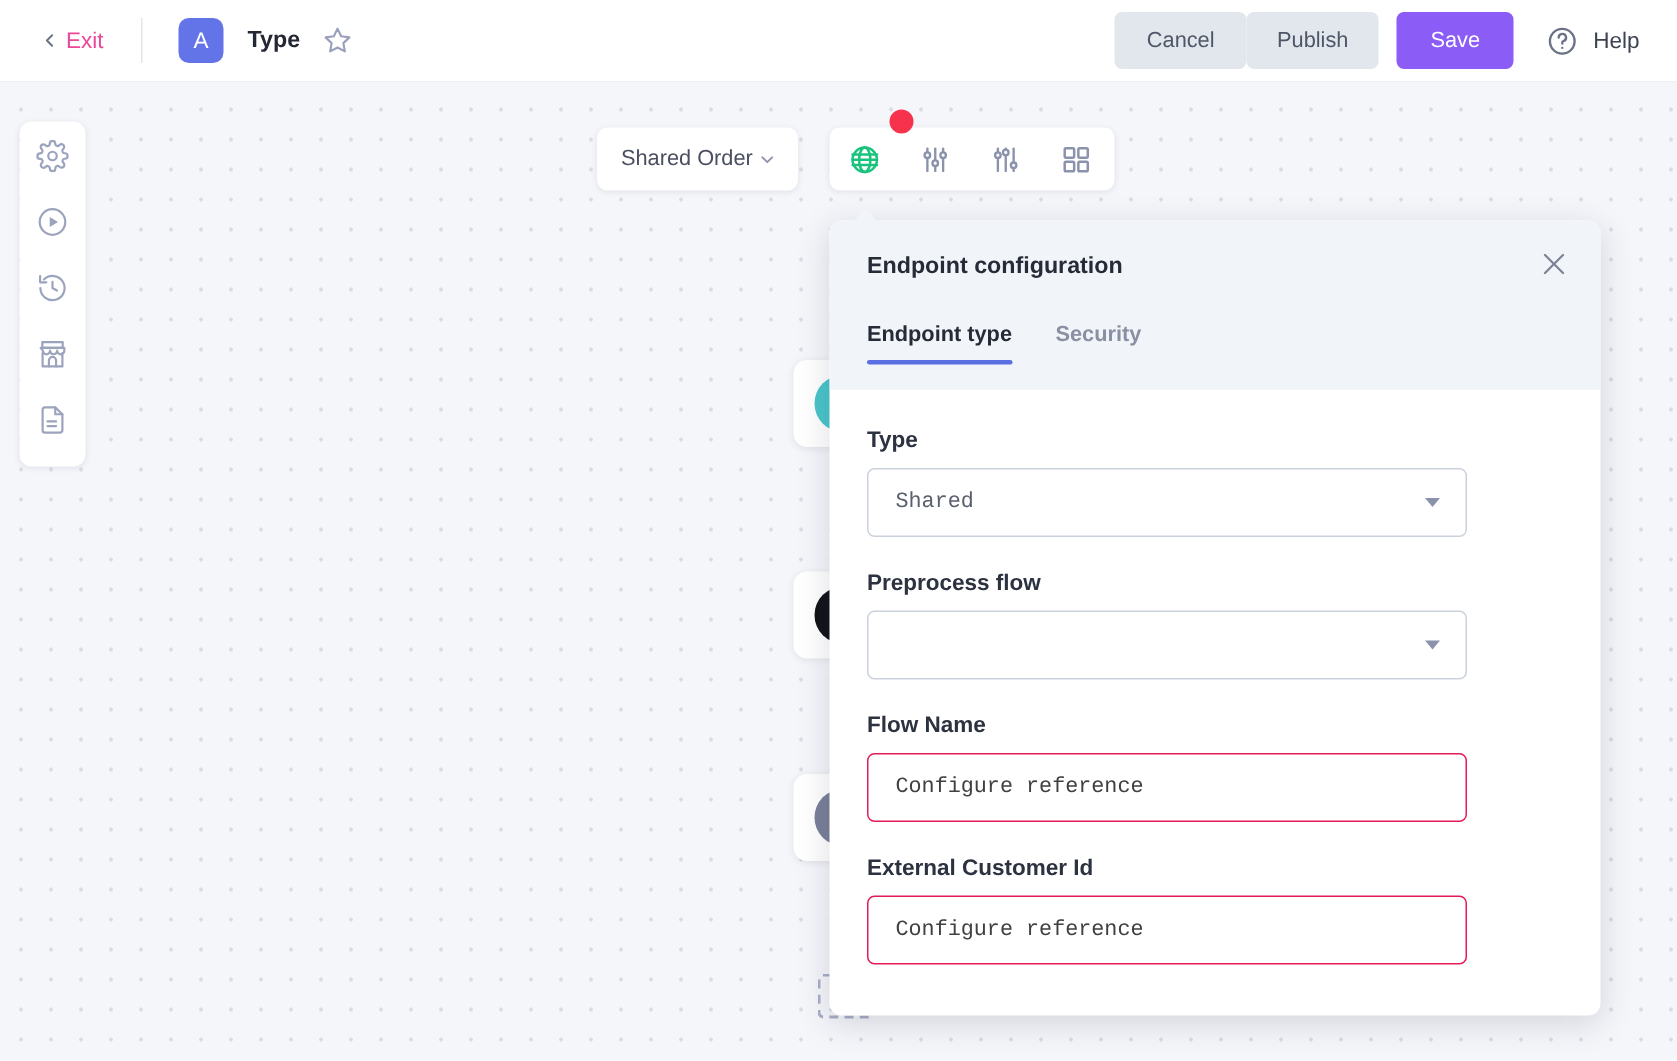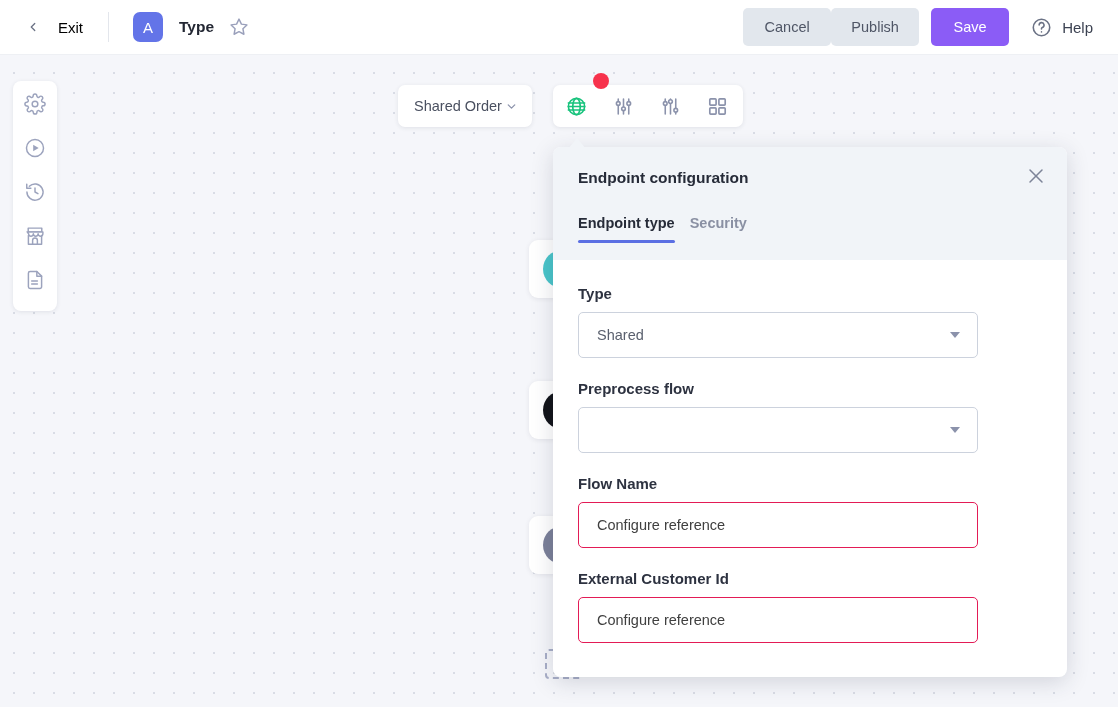--- a/index.html
+++ b/index.html
@@ -11,23 +11,23 @@
   }
   #app { position: relative; width: 1118px; height: 707px; }
 
   
   .topbar {
     position: absolute; left: 0; top: 0; width: 1118px; height: 55px;
     background: #ffffff; display: flex; align-items: center;
     border-bottom: 1px solid #eef0f4; z-index: 40;
   }
   .exit-btn {
-    display: flex; align-items: center; gap: 18px;
+    display: flex; align-items: center; gap: 4px;
     margin-left: 26px; cursor: pointer;
-    color: #000000; font-size: 15px;
+    color: #ec4899; font-size: 15px;
   }
   .chev-left { width: 14px; height: 14px; display: block; }
   .vdiv { width: 1px; height: 30px; background: #e3e6ec; margin-left: 25px; }
   .avatar {
     width: 30px; height: 30px; border-radius: 7px; background: #6374e8;
     color: #fff; font-size: 15px; font-weight: 500;
     display: flex; align-items: center; justify-content: center;
     margin-left: 24px;
   }
   .app-title {
@@ -131,39 +131,39 @@
   .modal-head {
     background: #f1f4f8; padding: 22px 25px 0 25px; height: 113px;
     position: relative;
   }
   .modal-title { font-size: 15.5px; font-weight: bold; color: #262b38; }
   .close-x {
     position: absolute; right: 22px; top: 20px; width: 18px; height: 18px;
     cursor: pointer; color: #7d8498;
   }
   .close-x svg { display: block; }
-  .tabs { display: flex; gap: 15px; margin-top: 28px; }
+  .tabs { display: flex; gap: 29px; margin-top: 28px; }
   .tab {
     font-size: 14.5px; font-weight: bold; color: #8a90a3;
     padding-bottom: 12px; cursor: pointer; position: relative;
   }
   .tab.active { color: #262b38; }
   .tab.active::after {
     content: ""; position: absolute; left: 0; right: 0; bottom: 0;
     height: 3px; background: #5b6fe3; border-radius: 2px;
   }
   .modal-body { padding: 25px 25px 0 25px; }
   .fld-label {
     font-size: 15px; font-weight: bold; color: #2d3240; margin-bottom: 10px;
   }
   .fld { margin-bottom: 22px; }
   .ctrl {
     width: 400px; height: 46px; border: 1px solid #ccd2dd; border-radius: 5px;
     display: flex; align-items: center; padding: 0 14px 0 18px;
-    font-size: 14.5px; color: #5a606e; background: #fff; cursor: pointer;
+    font-size: 14.5px; color: #5a606e; background: #fff; cursor: pointer; font-family: Liberation Mono, monospace;
   }
   .ctrl.err { border-color: #e31b56; }
   .ctrl .val { flex: 1; }
   .ctrl .ph { flex: 1; color: #404040; }
   .caret {
     width: 0; height: 0; border-left: 5.5px solid transparent;
     border-right: 5.5px solid transparent; border-top: 6px solid #8b92ab;
     margin-right: 3px;
   }
 </style>

